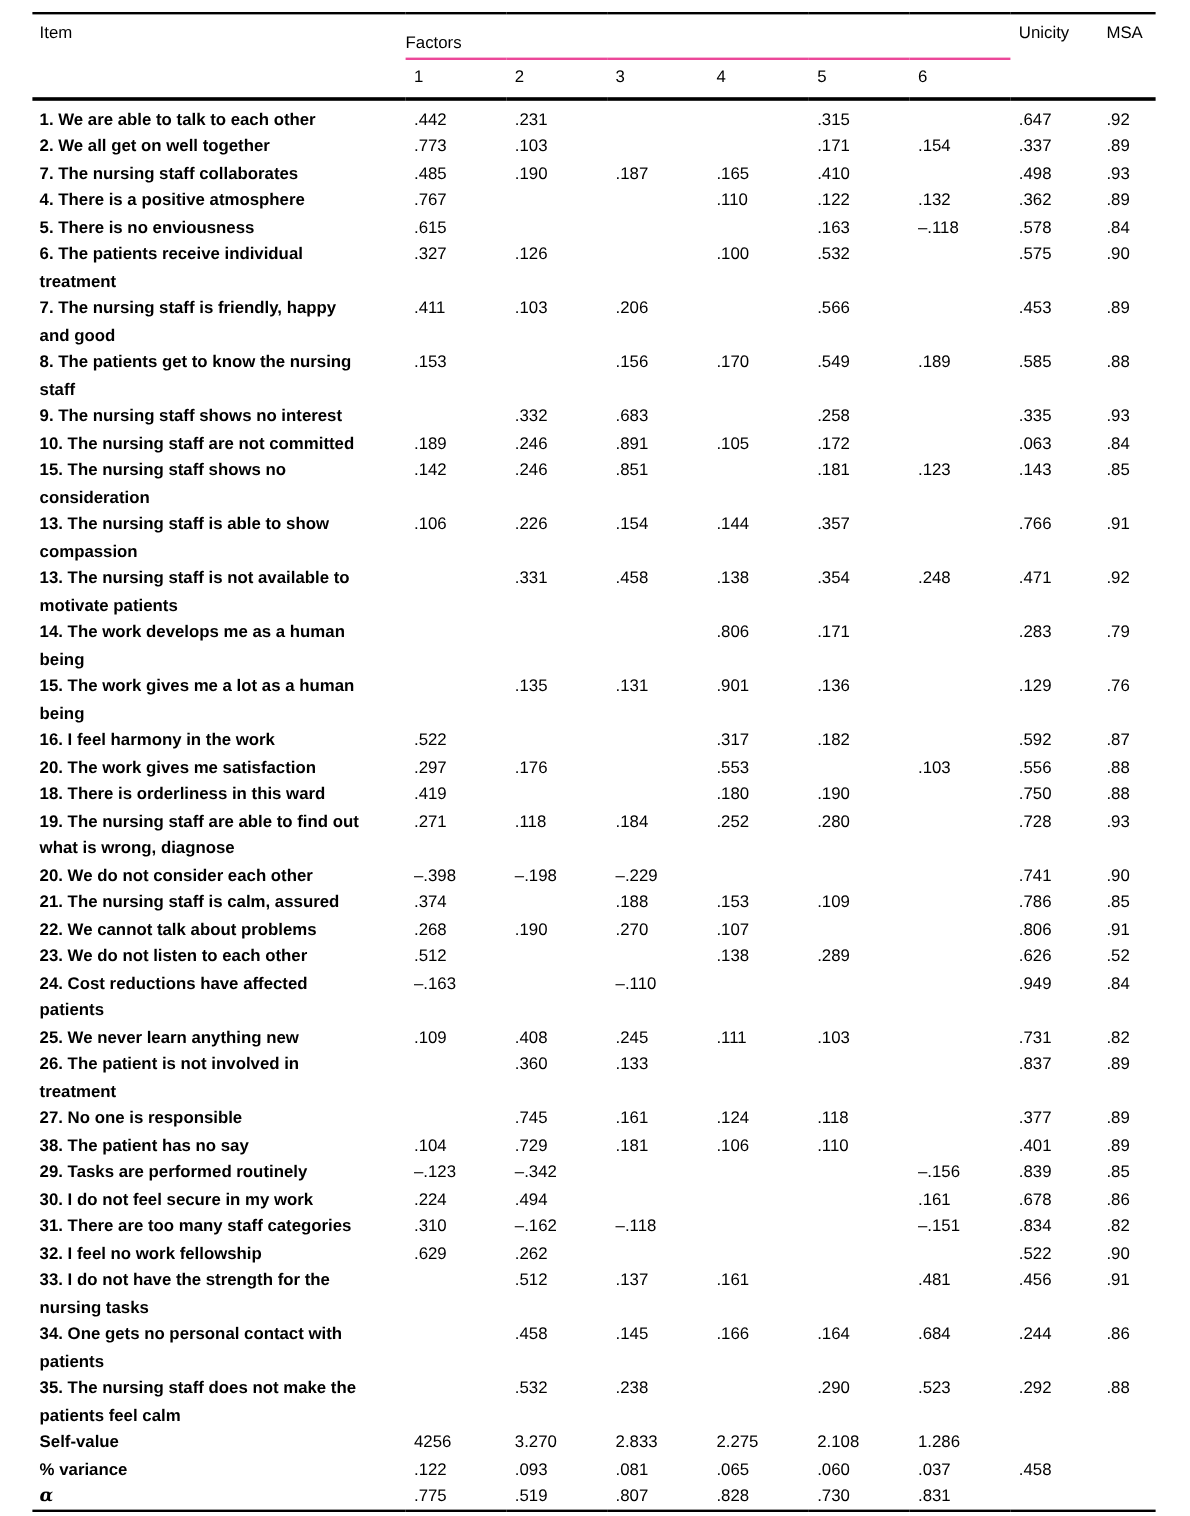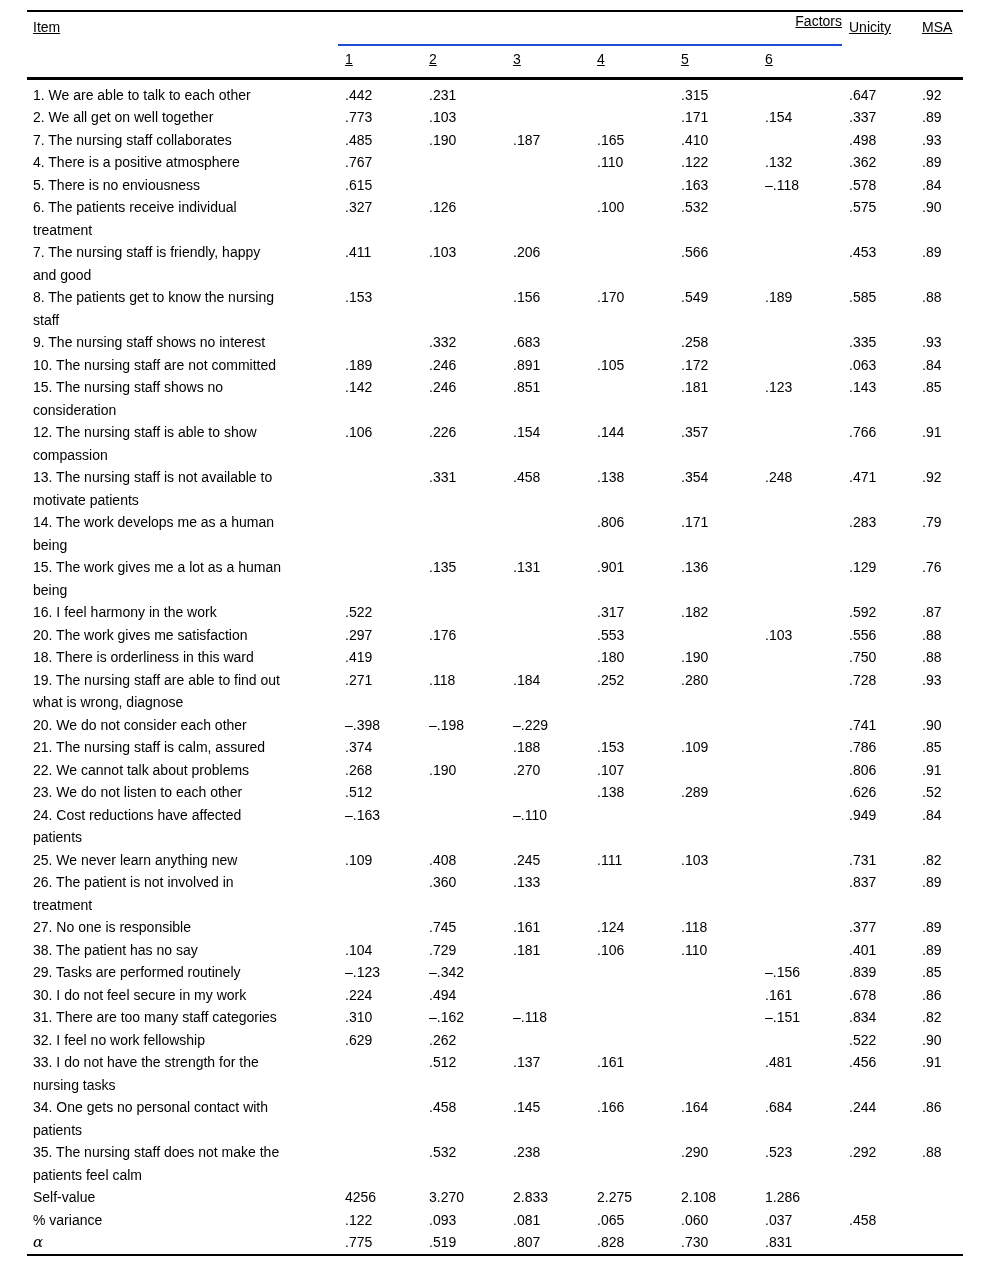--- a/index.html
+++ b/index.html
@@ -21,44 +21,44 @@
   col.c-item { width: 311px; }
   col.c-f { width: 84px; }
   col.c-uni { width: 73px; }
   col.c-msa { width: 48px; }
 
   thead { border-bottom: 3px solid #000; }
   thead th {
     font-weight: normal;
     text-align: left;
     vertical-align: top;
-    text-decoration: underline;
   }
   th.item-h { padding: 7px 0 0 6px; }
   th.side-h { padding: 7px 0 0 7px; margin-top: 48px; }
   th.factors-h {
-    text-align: right;
-    padding: 1px 0 5px 0;
-    border-bottom: 2px solid #1d4ed8;
+    text-align: left;
+    padding: 15px 0 5px 0;
+    border-bottom: 2px solid #ec4899;
     height: 34px;
   }
   tr.hrow2 th {
     padding: 5px 0 8px 7px;
     height: 33px;
   }
 
   tbody td {
     vertical-align: top;
     line-height: 22.5px;
     padding: 0;
   }
   tbody tr:first-child td { padding-top: 4px; }
   td.item-cell {
     padding-left: 6px;
     white-space: pre-line;
+    font-weight: bold;
   }
   td.value-cell { padding-left: 7px; }
   td.item-cell.italic {
     font-style: italic;
     font-family: "DejaVu Serif", serif;
     font-size: 15px;
   }
 </style>
 </head>
 <body>
@@ -212,21 +212,21 @@
           <td class="value-cell">.142</td>
           <td class="value-cell">.246</td>
           <td class="value-cell">.851</td>
           <td class="value-cell"></td>
           <td class="value-cell">.181</td>
           <td class="value-cell">.123</td>
           <td class="value-cell">.143</td>
           <td class="value-cell">.85</td>
         </tr>
         <tr>
-          <td class="item-cell">12. The nursing staff is able to show
+          <td class="item-cell">13. The nursing staff is able to show
 compassion</td>
           <td class="value-cell">.106</td>
           <td class="value-cell">.226</td>
           <td class="value-cell">.154</td>
           <td class="value-cell">.144</td>
           <td class="value-cell">.357</td>
           <td class="value-cell"></td>
           <td class="value-cell">.766</td>
           <td class="value-cell">.91</td>
         </tr>

